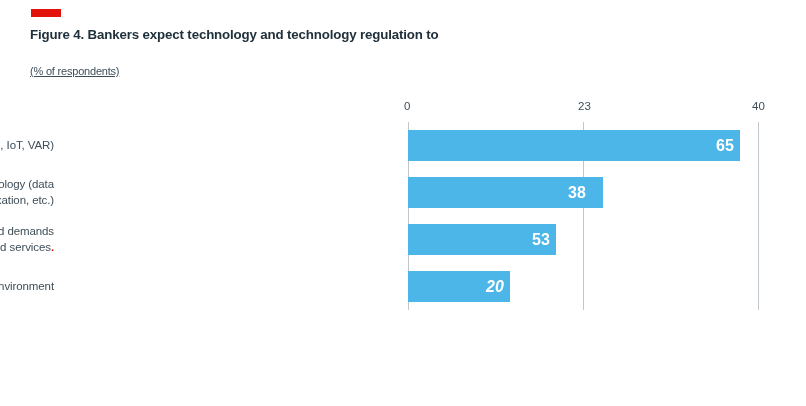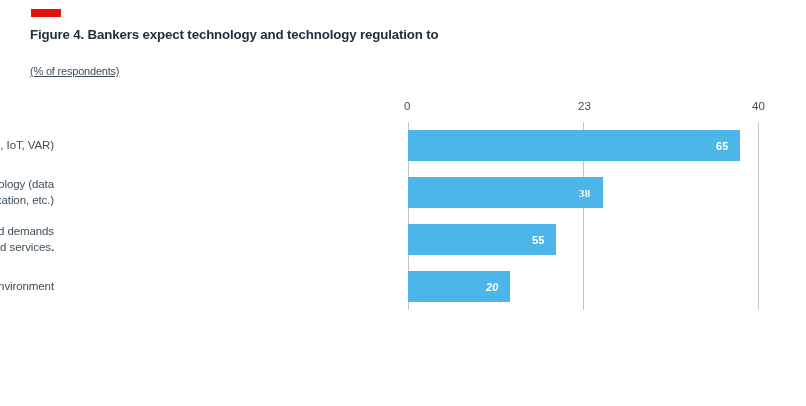--- a/index.html
+++ b/index.html
@@ -92,21 +92,21 @@
     position: absolute;
     left: 0;
     top: 0;
     height: 31px;
     background: #4cb6e8;
   }
   .bar-value {
     position: absolute;
     top: 50%;
     transform: translateY(-50%);
-    font-size: 11px;
+    font-size: 16px;
     font-weight: bold;
     color: #ffffff;
     letter-spacing: 0.2px;
   }
 
   
   .cat-label {
     position: absolute;
     right: 806px;
     width: 400px;
@@ -158,30 +158,30 @@
     <div class="bar-row" style="top:8px;">
       <div class="bar" style="width:332px;"></div>
       <span class="bar-value" style="left:308px;">65</span>
       <div class="cat-label" style="top:8px; right:354px;">
         <span class="ln">New technologies (cloud, AI, APIs, blockchain, IoT, VAR)</span>
       </div>
     </div>
 
     <div class="bar-row" style="top:55px;">
       <div class="bar" style="width:195px;"></div>
-      <span class="bar-value" style="left:171px;font-family:Liberation Serif, serif;">38</span>
+      <span class="bar-value" style="left:160px;">38</span>
       <div class="cat-label" style="top:0px; right:354px;">
         <span class="ln">Regulation on digital technology (data</span>
         <span class="ln">protection, digital taxation, etc.)</span>
       </div>
     </div>
 
     <div class="bar-row" style="top:102px;">
       <div class="bar" style="width:148px;"></div>
-      <span class="bar-value" style="left:124px;">55</span>
+      <span class="bar-value" style="left:124px;">53</span>
       <div class="cat-label" style="top:0px; right:354px;">
         <span class="ln">Changing customer behaviour and demands</span>
         <span class="ln"><span>around digital banking products and services</span><span class="redmark">.</span></span>
       </div>
     </div>
 
     <div class="bar-row" style="top:149px;">
       <div class="bar" style="width:102px;"></div>
       <span class="bar-value" style="left:78px;font-style:italic;">20</span>
       <div class="cat-label" style="top:8px; right:354px;">

